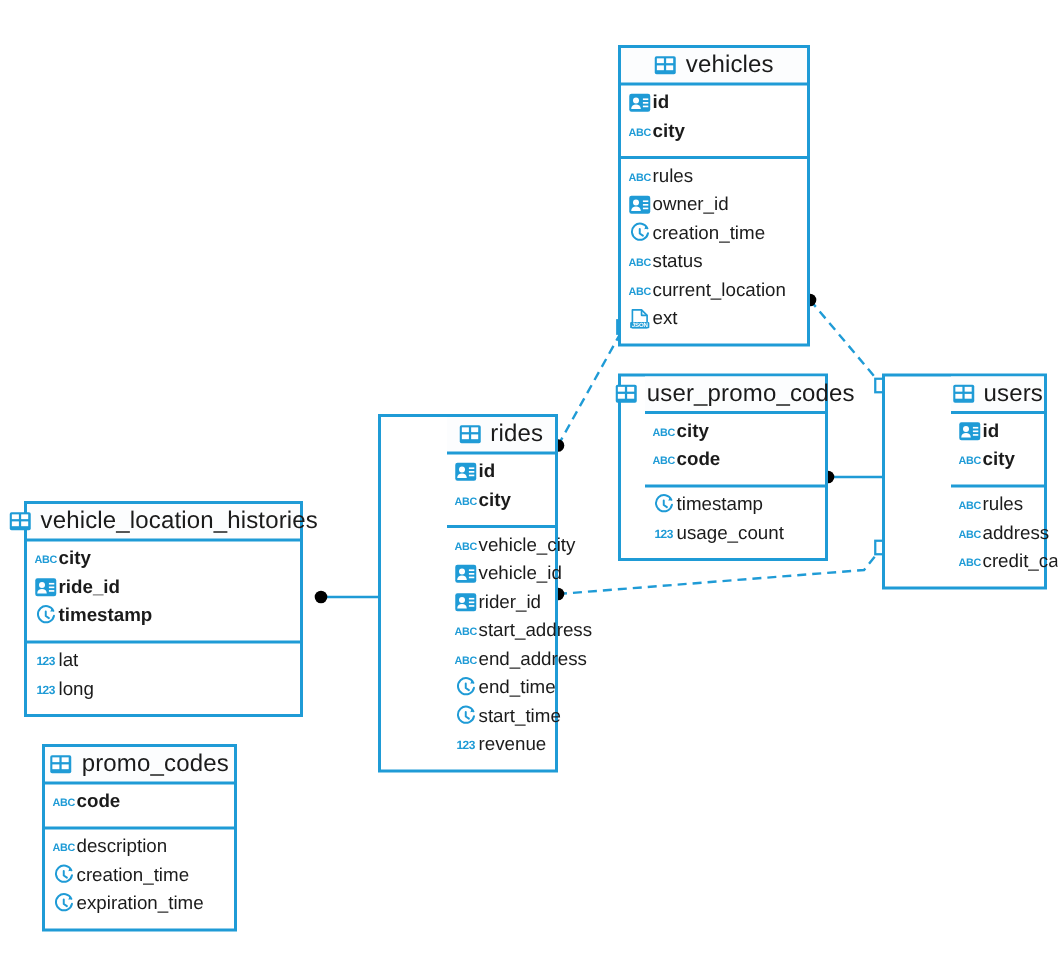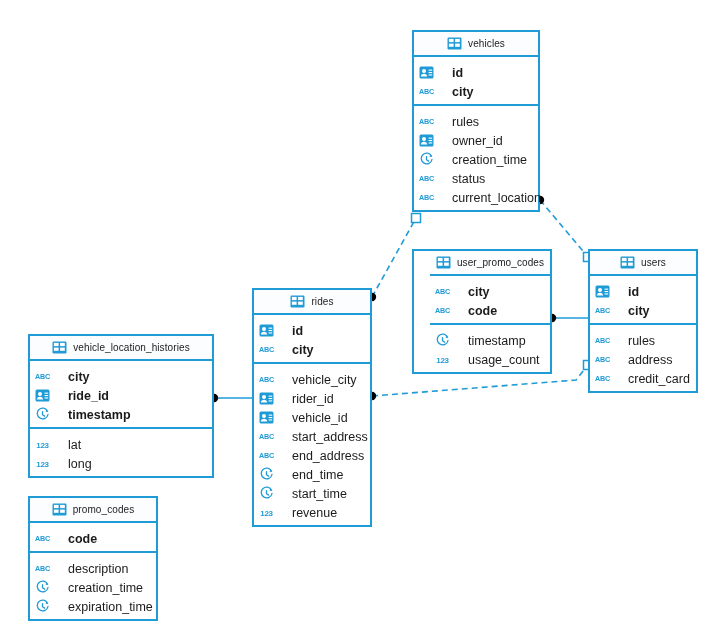--- a/index.html
+++ b/index.html
@@ -47,40 +47,40 @@
     height: 25px;
     border-bottom: 2px solid #1f9bd6;
     background: #fcfdfe;
     display: flex;
     align-items: center;
     justify-content: center;
     gap: 6px;
     padding: 0 6px;
   }
   .tbl-header .tbl-title {
-    font-size: 10px;
+    font-size: 16px;
     color: #1b1b1b;
     white-space: nowrap;
     letter-spacing: 0.1px;
   }
 
   .field-group {
     padding: 4px 0 5px 0;
   }
   .field-group.keys {
     border-bottom: 2px solid #1f9bd6;
   }
   .field-group:last-child {
     border-bottom: none;
   }
 
   .field-row {
     display: flex;
-    align-items: flex-end;
-    gap: 18px;
+    align-items: flex-start;
+    gap: 1px;
     height: 19px;
     padding: 0 6px 0 5px;
     white-space: nowrap;
   }
   .field-name {
     font-size: 12.5px;
     color: #1b1b1b;
   }
   .field-row.pk .field-name {
     font-weight: bold;
@@ -191,20 +191,31 @@
           <span class="field-name">status</span>
         </div>
         <div class="field-row">
           <span class="ficon">
             <svg width="15" height="15" viewBox="0 0 15 15">
               <text x="7.5" y="10.4" text-anchor="middle" font-family="Liberation Sans, sans-serif" font-size="7.2" font-weight="bold" fill="#1f9bd6" letter-spacing="-0.2">ABC</text>
             </svg>
           </span>
           <span class="field-name">current_location</span>
         </div>
+        <div class="field-row">
+          <span class="ficon">
+            <svg width="15" height="15" viewBox="0 0 15 15">
+              <path d="M2.6 1.6h6.1l3.7 3.6v8.2H2.6z" fill="#ffffff" stroke="#1f9bd6" stroke-width="1.1" stroke-linejoin="round"></path>
+              <path d="M8.7 1.6v3.6h3.7" fill="none" stroke="#1f9bd6" stroke-width="1.1" stroke-linejoin="round"></path>
+              <rect x="1.1" y="9.6" width="12.8" height="4.3" rx="0.7" fill="#1f9bd6"></rect>
+              <text x="7.5" y="13.2" text-anchor="middle" font-family="Liberation Sans, sans-serif" font-size="4.1" font-weight="bold" fill="#ffffff" letter-spacing="-0.1">JSON</text>
+            </svg>
+          </span>
+          <span class="field-name">ext</span>
+        </div>
       </div>
     </div>
     <div class="table-node" style="left: 412px; top: 249px; width: 140px; padding-left: 16px;">
       <div class="tbl-header">
         <span class="ficon" style="height: 13px;">
           <svg width="15" height="13" viewBox="0 0 15 13">
             <rect x="0.5" y="0.5" width="14" height="12" rx="1.2" fill="#1f9bd6"></rect>
             <rect x="1.9" y="1.9" width="4.7" height="3.2" fill="#ffffff"></rect>
             <rect x="8.1" y="1.9" width="4.7" height="3.2" fill="#ffffff"></rect>
             <rect x="1.9" y="6.6" width="4.7" height="3.2" fill="#ffffff"></rect>
@@ -245,21 +256,21 @@
         <div class="field-row">
           <span class="ficon">
             <svg width="15" height="15" viewBox="0 0 15 15">
               <text x="7.5" y="10.6" text-anchor="middle" font-family="Liberation Sans, sans-serif" font-size="8" font-weight="bold" fill="#1f9bd6" letter-spacing="-0.3">123</text>
             </svg>
           </span>
           <span class="field-name">usage_count</span>
         </div>
       </div>
     </div>
-    <div class="table-node" style="left: 588px; top: 249px; width: 110px;">
+    <div class="table-node" style="left: 588px; top: 249px; width: 110px; padding-left: 44px;">
       <div class="tbl-header">
         <span class="ficon" style="height: 13px;">
           <svg width="15" height="13" viewBox="0 0 15 13">
             <rect x="0.5" y="0.5" width="14" height="12" rx="1.2" fill="#1f9bd6"></rect>
             <rect x="1.9" y="1.9" width="4.7" height="3.2" fill="#ffffff"></rect>
             <rect x="8.1" y="1.9" width="4.7" height="3.2" fill="#ffffff"></rect>
             <rect x="1.9" y="6.6" width="4.7" height="3.2" fill="#ffffff"></rect>
             <rect x="8.1" y="6.6" width="4.7" height="3.2" fill="#ffffff"></rect>
           </svg>
         </span>
@@ -308,21 +319,21 @@
         <div class="field-row">
           <span class="ficon">
             <svg width="15" height="15" viewBox="0 0 15 15">
               <text x="7.5" y="10.4" text-anchor="middle" font-family="Liberation Sans, sans-serif" font-size="7.2" font-weight="bold" fill="#1f9bd6" letter-spacing="-0.2">ABC</text>
             </svg>
           </span>
           <span class="field-name">credit_card</span>
         </div>
       </div>
     </div>
-    <div class="table-node" style="left: 252px; top: 288px; width: 120px;">
+    <div class="table-node" style="left: 252px; top: 276px; width: 120px; padding-left: 44px;">
       <div class="tbl-header">
         <span class="ficon" style="height: 13px;">
           <svg width="15" height="13" viewBox="0 0 15 13">
             <rect x="0.5" y="0.5" width="14" height="12" rx="1.2" fill="#1f9bd6"></rect>
             <rect x="1.9" y="1.9" width="4.7" height="3.2" fill="#ffffff"></rect>
             <rect x="8.1" y="1.9" width="4.7" height="3.2" fill="#ffffff"></rect>
             <rect x="1.9" y="6.6" width="4.7" height="3.2" fill="#ffffff"></rect>
             <rect x="8.1" y="6.6" width="4.7" height="3.2" fill="#ffffff"></rect>
           </svg>
         </span>
@@ -364,38 +375,38 @@
           <span class="ficon">
             <svg width="15" height="15" viewBox="0 0 15 15">
               <rect x="0.5" y="1.5" width="14" height="12" rx="1.5" fill="#1f9bd6"></rect>
               <circle cx="5" cy="6" r="2" fill="#ffffff"></circle>
               <path d="M1.8 11.6c0-1.9 1.5-2.9 3.2-2.9s3.2 1 3.2 2.9z" fill="#ffffff"></path>
               <rect x="9.6" y="4.6" width="3.6" height="1.1" fill="#ffffff"></rect>
               <rect x="9.6" y="7" width="3.6" height="1.1" fill="#ffffff"></rect>
               <rect x="9.6" y="9.4" width="3.6" height="1.1" fill="#ffffff"></rect>
             </svg>
           </span>
+          <span class="field-name">vehicle_id</span>
+        </div>
+        <div class="field-row">
+          <span class="ficon">
+            <svg width="15" height="15" viewBox="0 0 15 15">
+              <rect x="0.5" y="1.5" width="14" height="12" rx="1.5" fill="#1f9bd6"></rect>
+              <circle cx="5" cy="6" r="2" fill="#ffffff"></circle>
+              <path d="M1.8 11.6c0-1.9 1.5-2.9 3.2-2.9s3.2 1 3.2 2.9z" fill="#ffffff"></path>
+              <rect x="9.6" y="4.6" width="3.6" height="1.1" fill="#ffffff"></rect>
+              <rect x="9.6" y="7" width="3.6" height="1.1" fill="#ffffff"></rect>
+              <rect x="9.6" y="9.4" width="3.6" height="1.1" fill="#ffffff"></rect>
+            </svg>
+          </span>
           <span class="field-name">rider_id</span>
         </div>
         <div class="field-row">
           <span class="ficon">
             <svg width="15" height="15" viewBox="0 0 15 15">
-              <rect x="0.5" y="1.5" width="14" height="12" rx="1.5" fill="#1f9bd6"></rect>
-              <circle cx="5" cy="6" r="2" fill="#ffffff"></circle>
-              <path d="M1.8 11.6c0-1.9 1.5-2.9 3.2-2.9s3.2 1 3.2 2.9z" fill="#ffffff"></path>
-              <rect x="9.6" y="4.6" width="3.6" height="1.1" fill="#ffffff"></rect>
-              <rect x="9.6" y="7" width="3.6" height="1.1" fill="#ffffff"></rect>
-              <rect x="9.6" y="9.4" width="3.6" height="1.1" fill="#ffffff"></rect>
-            </svg>
-          </span>
-          <span class="field-name">vehicle_id</span>
-        </div>
-        <div class="field-row">
-          <span class="ficon">
-            <svg width="15" height="15" viewBox="0 0 15 15">
               <text x="7.5" y="10.4" text-anchor="middle" font-family="Liberation Sans, sans-serif" font-size="7.2" font-weight="bold" fill="#1f9bd6" letter-spacing="-0.2">ABC</text>
             </svg>
           </span>
           <span class="field-name">start_address</span>
         </div>
         <div class="field-row">
           <span class="ficon">
             <svg width="15" height="15" viewBox="0 0 15 15">
               <text x="7.5" y="10.4" text-anchor="middle" font-family="Liberation Sans, sans-serif" font-size="7.2" font-weight="bold" fill="#1f9bd6" letter-spacing="-0.2">ABC</text>
             </svg>
@@ -425,21 +436,21 @@
         <div class="field-row">
           <span class="ficon">
             <svg width="15" height="15" viewBox="0 0 15 15">
               <text x="7.5" y="10.6" text-anchor="middle" font-family="Liberation Sans, sans-serif" font-size="8" font-weight="bold" fill="#1f9bd6" letter-spacing="-0.3">123</text>
             </svg>
           </span>
           <span class="field-name">revenue</span>
         </div>
       </div>
     </div>
-    <div class="table-node" style="left: 28px; top: 334px; width: 186px;">
+    <div class="table-node" style="left: 16px; top: 334px; width: 186px;">
       <div class="tbl-header">
         <span class="ficon" style="height: 13px;">
           <svg width="15" height="13" viewBox="0 0 15 13">
             <rect x="0.5" y="0.5" width="14" height="12" rx="1.2" fill="#1f9bd6"></rect>
             <rect x="1.9" y="1.9" width="4.7" height="3.2" fill="#ffffff"></rect>
             <rect x="8.1" y="1.9" width="4.7" height="3.2" fill="#ffffff"></rect>
             <rect x="1.9" y="6.6" width="4.7" height="3.2" fill="#ffffff"></rect>
             <rect x="8.1" y="6.6" width="4.7" height="3.2" fill="#ffffff"></rect>
           </svg>
         </span>

